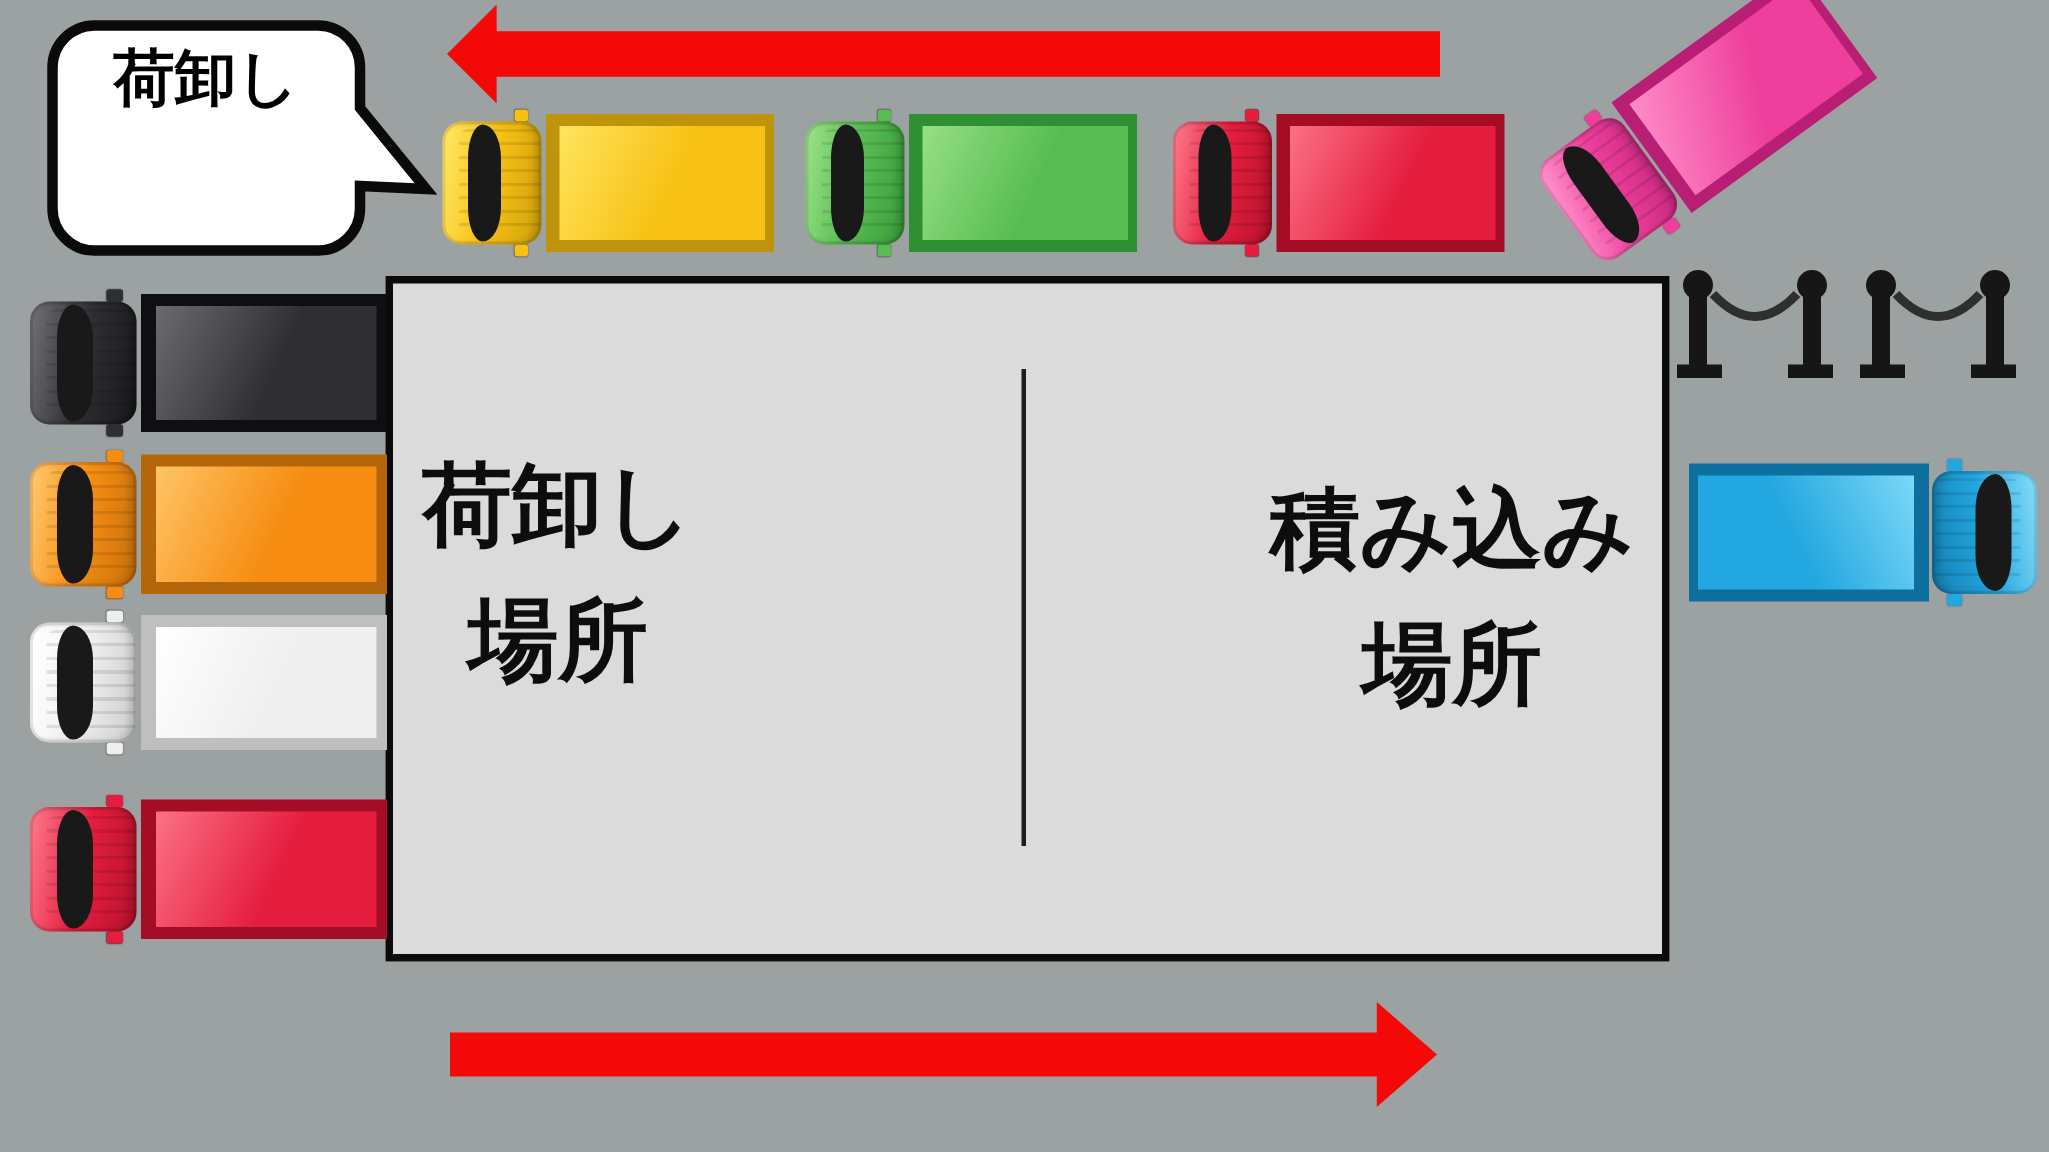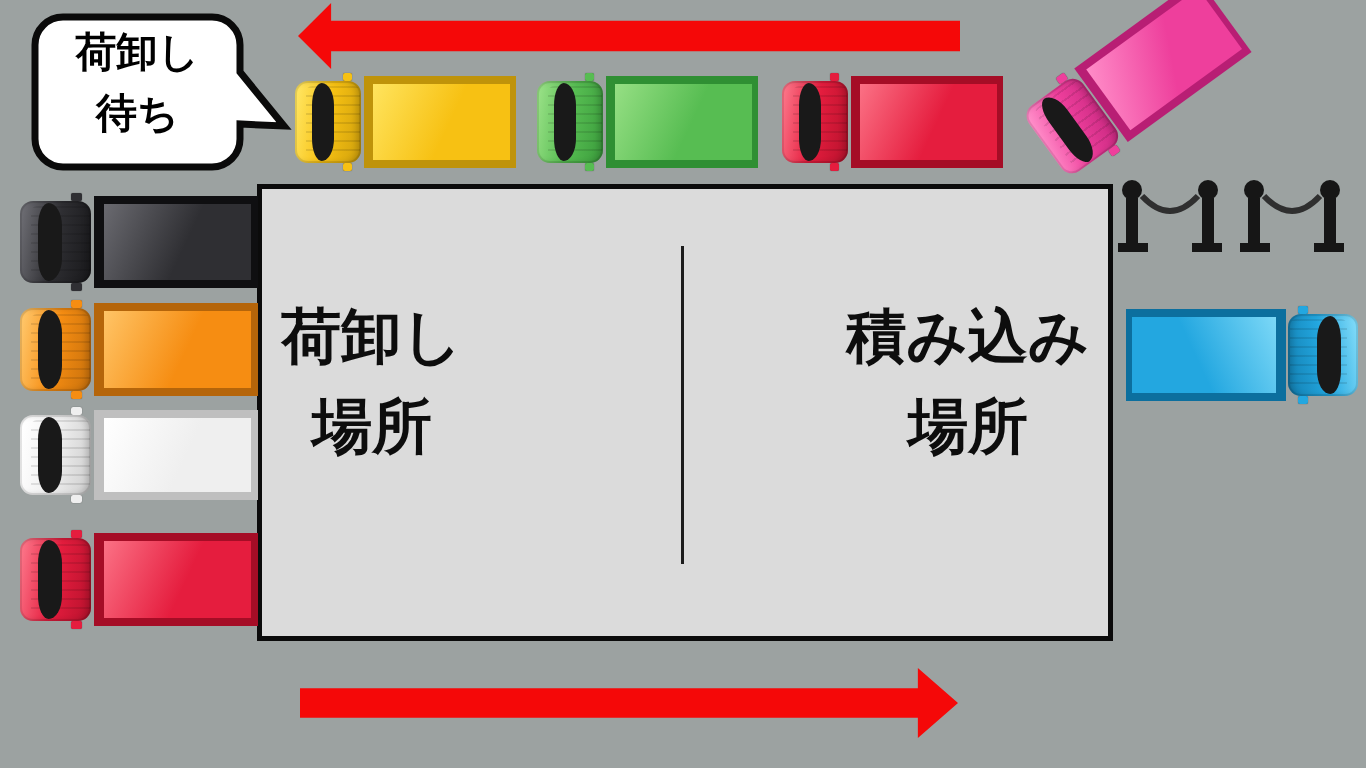--- a/index.html
+++ b/index.html
@@ -6,21 +6,21 @@
   body{font-family:"Liberation Sans","DejaVu Sans",sans-serif;}
   .stage{position:relative;width:1366px;height:768px;background:#9ca2a1;overflow:hidden;}
 
   
   .zone-box{position:absolute;left:257px;top:184px;width:846px;height:447px;
             background:#dbdbdb;border:5px solid #0b0b0b;}
   .divider{position:absolute;left:681px;top:246px;width:3px;height:318px;background:#1c1c1c;}
   .zone-label{position:absolute;font-weight:800;font-size:60px;line-height:90px;
               color:#0d0d0d;text-align:center;white-space:nowrap;}
   .zone-label.left{left:252px;top:292px;width:240px;}
-  .zone-label.right{left:838px;top:292px;width:260px;}
+  .zone-label.right{left:838px;top:308px;width:260px;}
 
   
   .arrow{position:absolute;background:#f50808;}
   .arrow.top{left:298px;top:3px;width:662px;height:66px;
     clip-path:polygon(0% 50%,5% 0%,5% 27%,100% 27%,100% 73%,5% 73%,5% 100%);}
   .arrow.bottom{left:300px;top:668px;width:658px;height:70px;
     clip-path:polygon(100% 50%,93.9% 0%,93.9% 29%,0% 29%,0% 71%,93.9% 71%,93.9% 100%);}
 
   
   .bubble-svg{position:absolute;left:30px;top:12px;}
@@ -67,21 +67,20 @@
     <div>積み込み</div>
     <div>場所</div>
   </div>
 
   <svg class="bubble-svg" width="262" height="165" viewBox="0 0 262 165">
     <path d="M 33,5 H 182 A 28,28 0 0 1 210,33 V 60 L 254,114 L 210,112 V 127
              A 28,28 0 0 1 182,155 H 33 A 28,28 0 0 1 5,127 V 33 A 28,28 0 0 1 33,5 Z" fill="#ffffff" stroke="#0a0a0a" stroke-width="7" stroke-linejoin="miter"></path>
   </svg>
   <div class="bubble-text">
     <div>荷卸し</div>
-    <div>待ち</div>
   </div>
 
   <div id="vehicle-layer">
       <div class="truck" style="left: 295px; top: 74px; width: 221px; height: 96px; --light: #ffe45e; --mid: #f7c113; --dark: #bf930a; transform: none;">
         <div class="bed">
           <div class="bed-inner"></div>
         </div>
         <div class="mirror m-top"></div>
         <div class="mirror m-bot"></div>
         <div class="cab">

